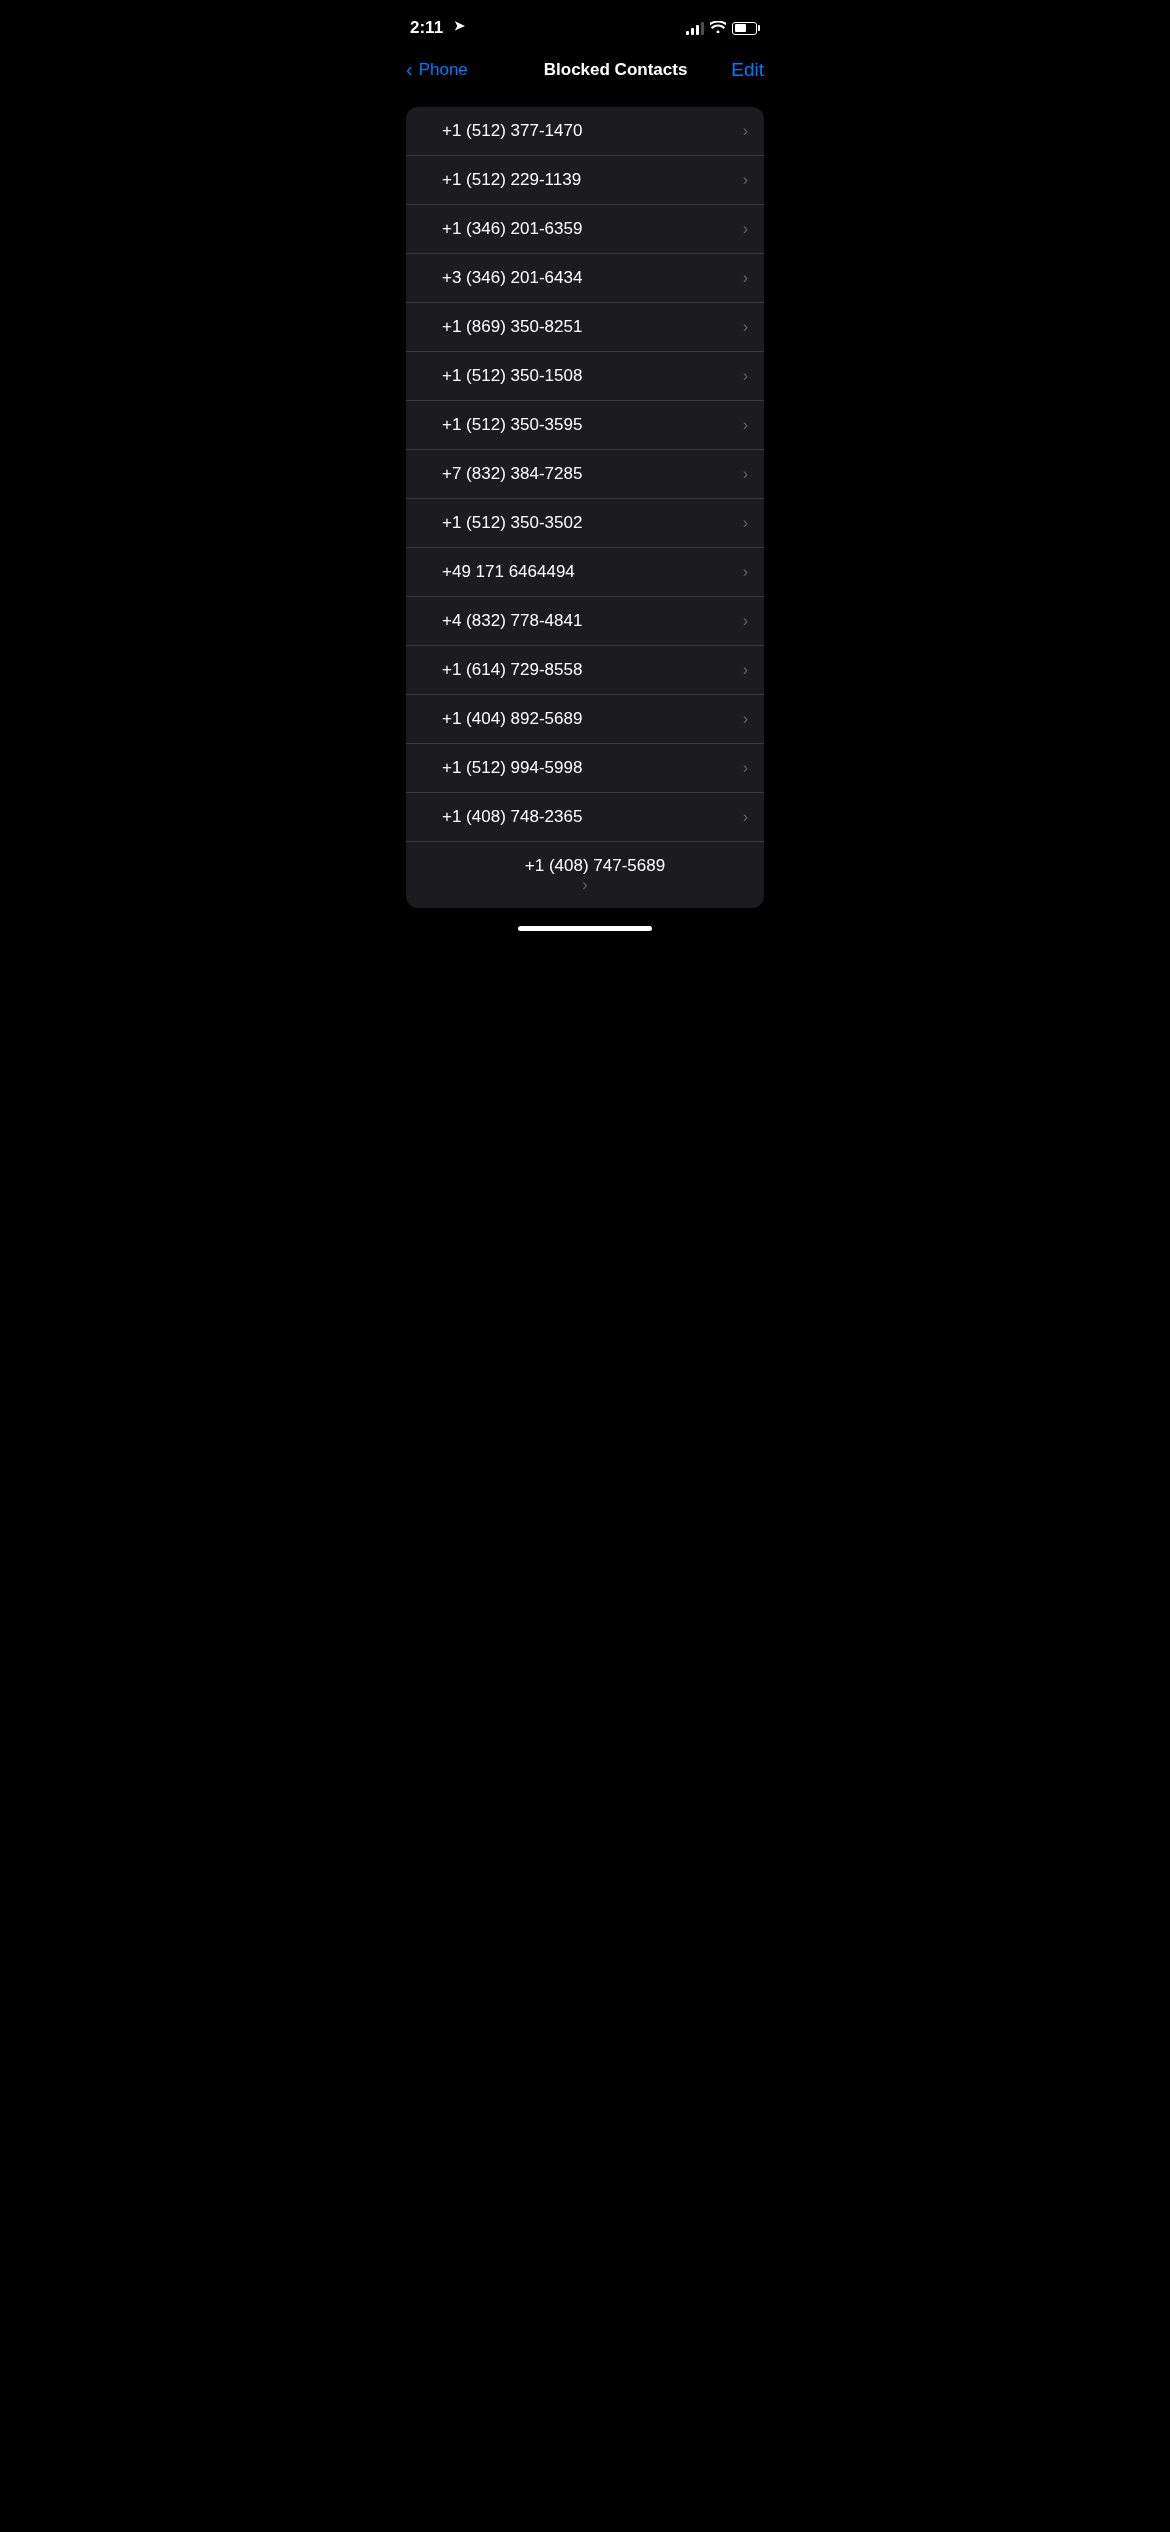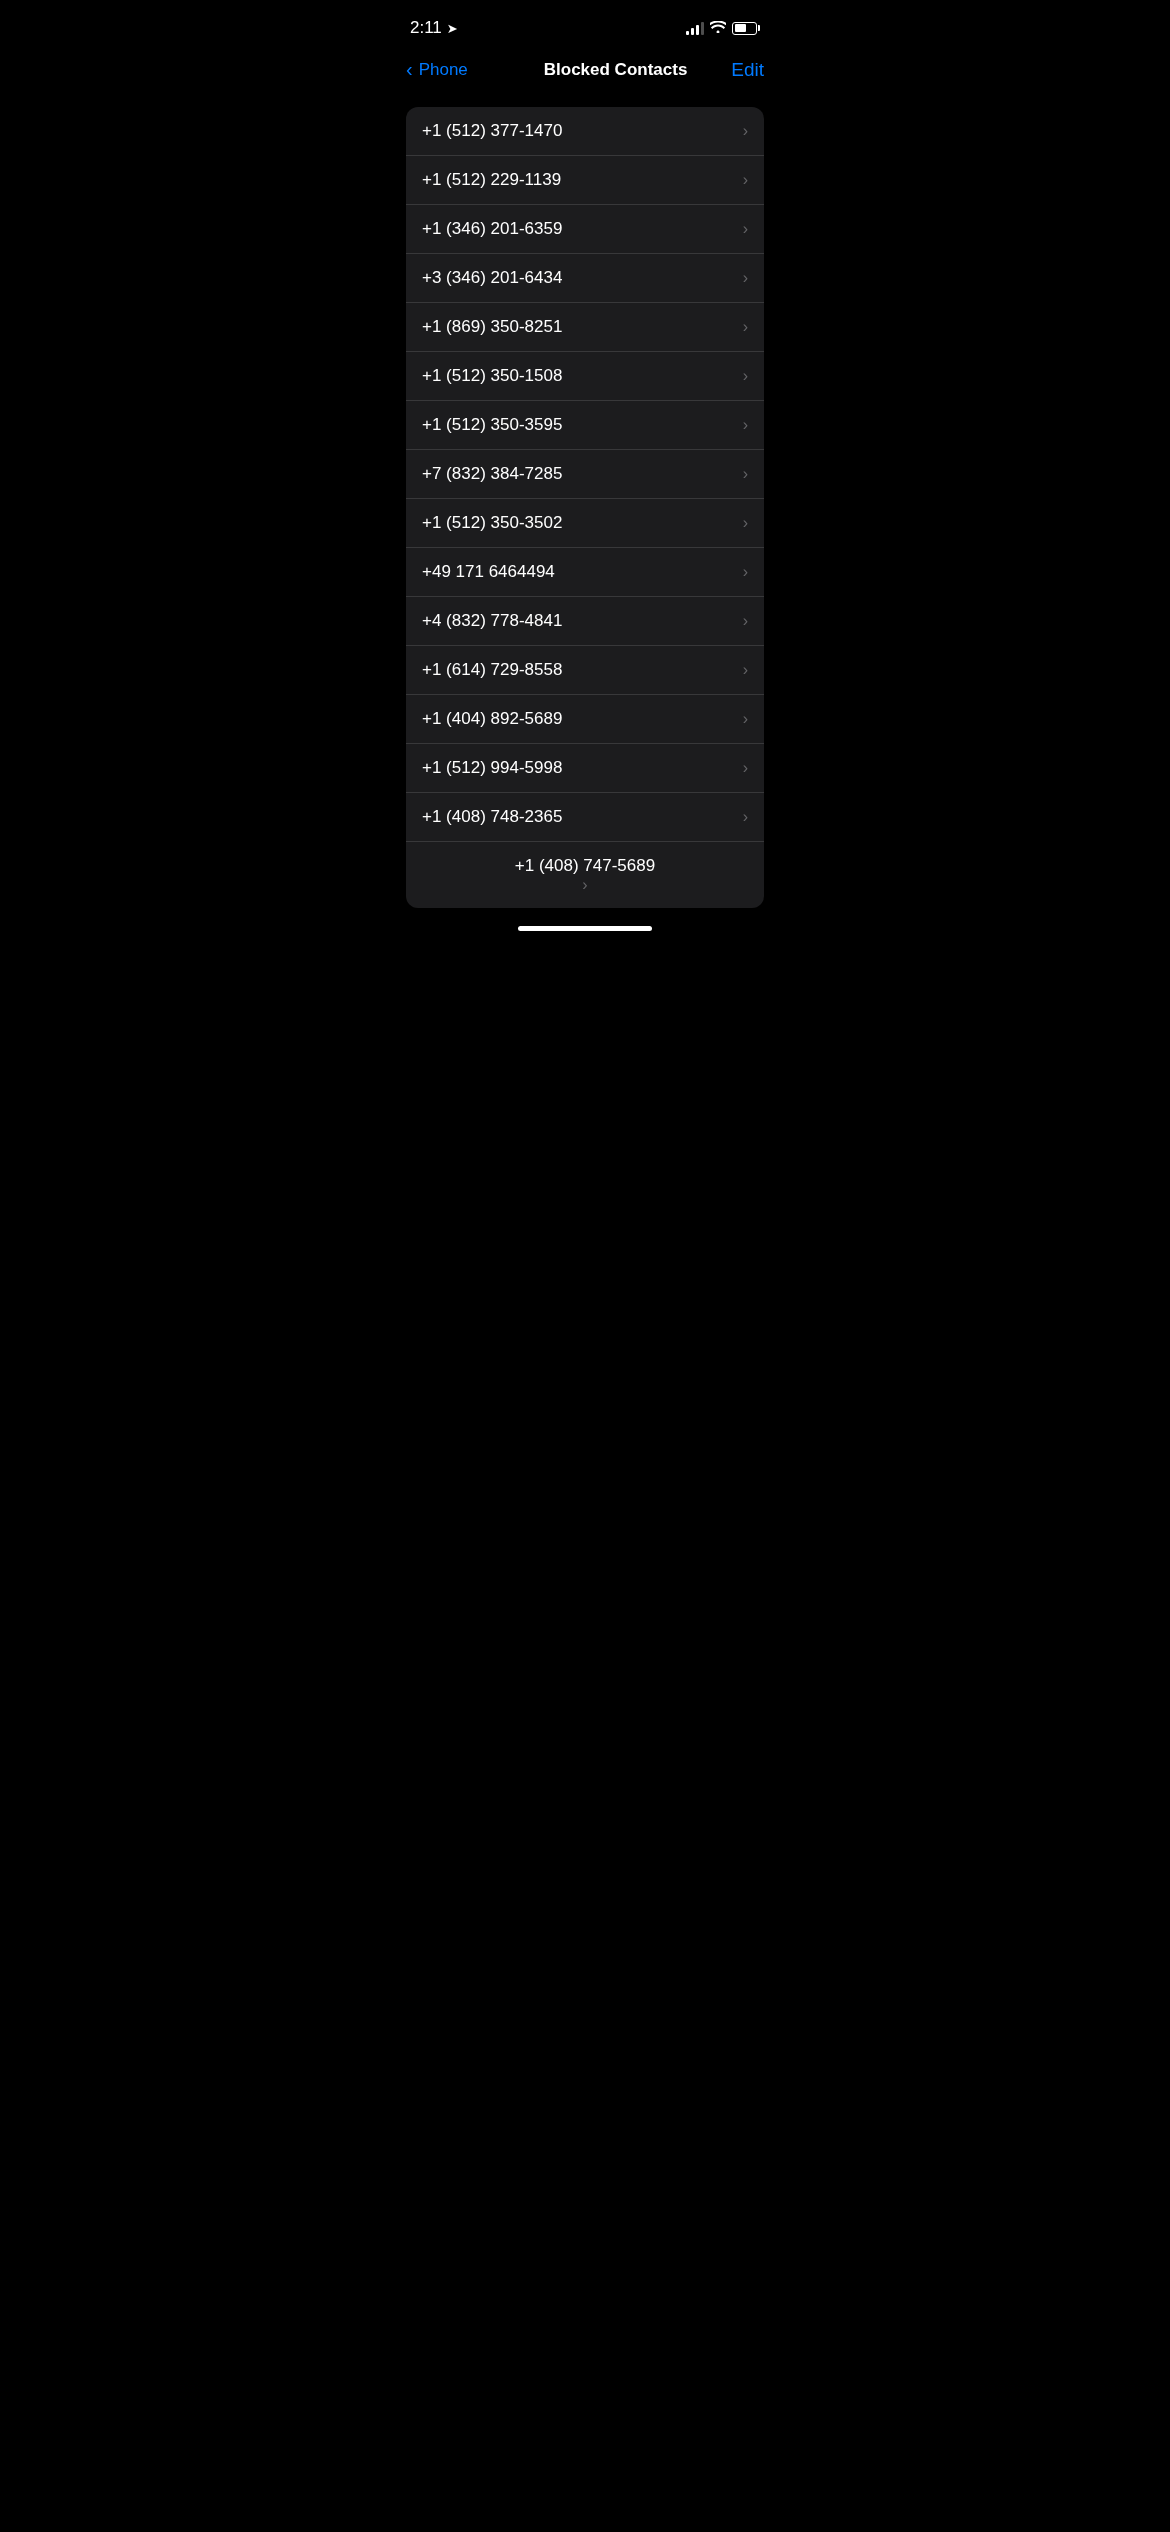--- a/index.html
+++ b/index.html
@@ -22,25 +22,24 @@
     .status-bar {
       display: flex;
       justify-content: space-between;
       align-items: center;
       padding: 14px 20px 8px 20px;
       height: 50px;
     }
 
     .status-time {
       font-size: 17px;
-      font-weight: 400;
-      color: #ffffff;
-      display: flex;
-      align-items: center;
-      gap: 5px;
+      font-weight: 700;
+      color: #ffffff;
+      display: flex;
+      gap: 11px;
     }
 
     .location-arrow {
       font-size: 13px;
       color: #ffffff;
     }
 
     .status-icons {
       display: flex;
       align-items: center;
@@ -155,20 +154,21 @@
 
     .list-item:last-child {
       border-bottom: none;
       flex-direction: column;
     }
 
     .phone-number {
       font-size: 17px;
       color: #ffffff;
       font-weight: 400;
+      margin-left: 20px;
     }
 
     .chevron-right {
       color: #636366;
       font-size: 16px;
       font-weight: 400;
     }
 
     .home-indicator {
       display: flex;

